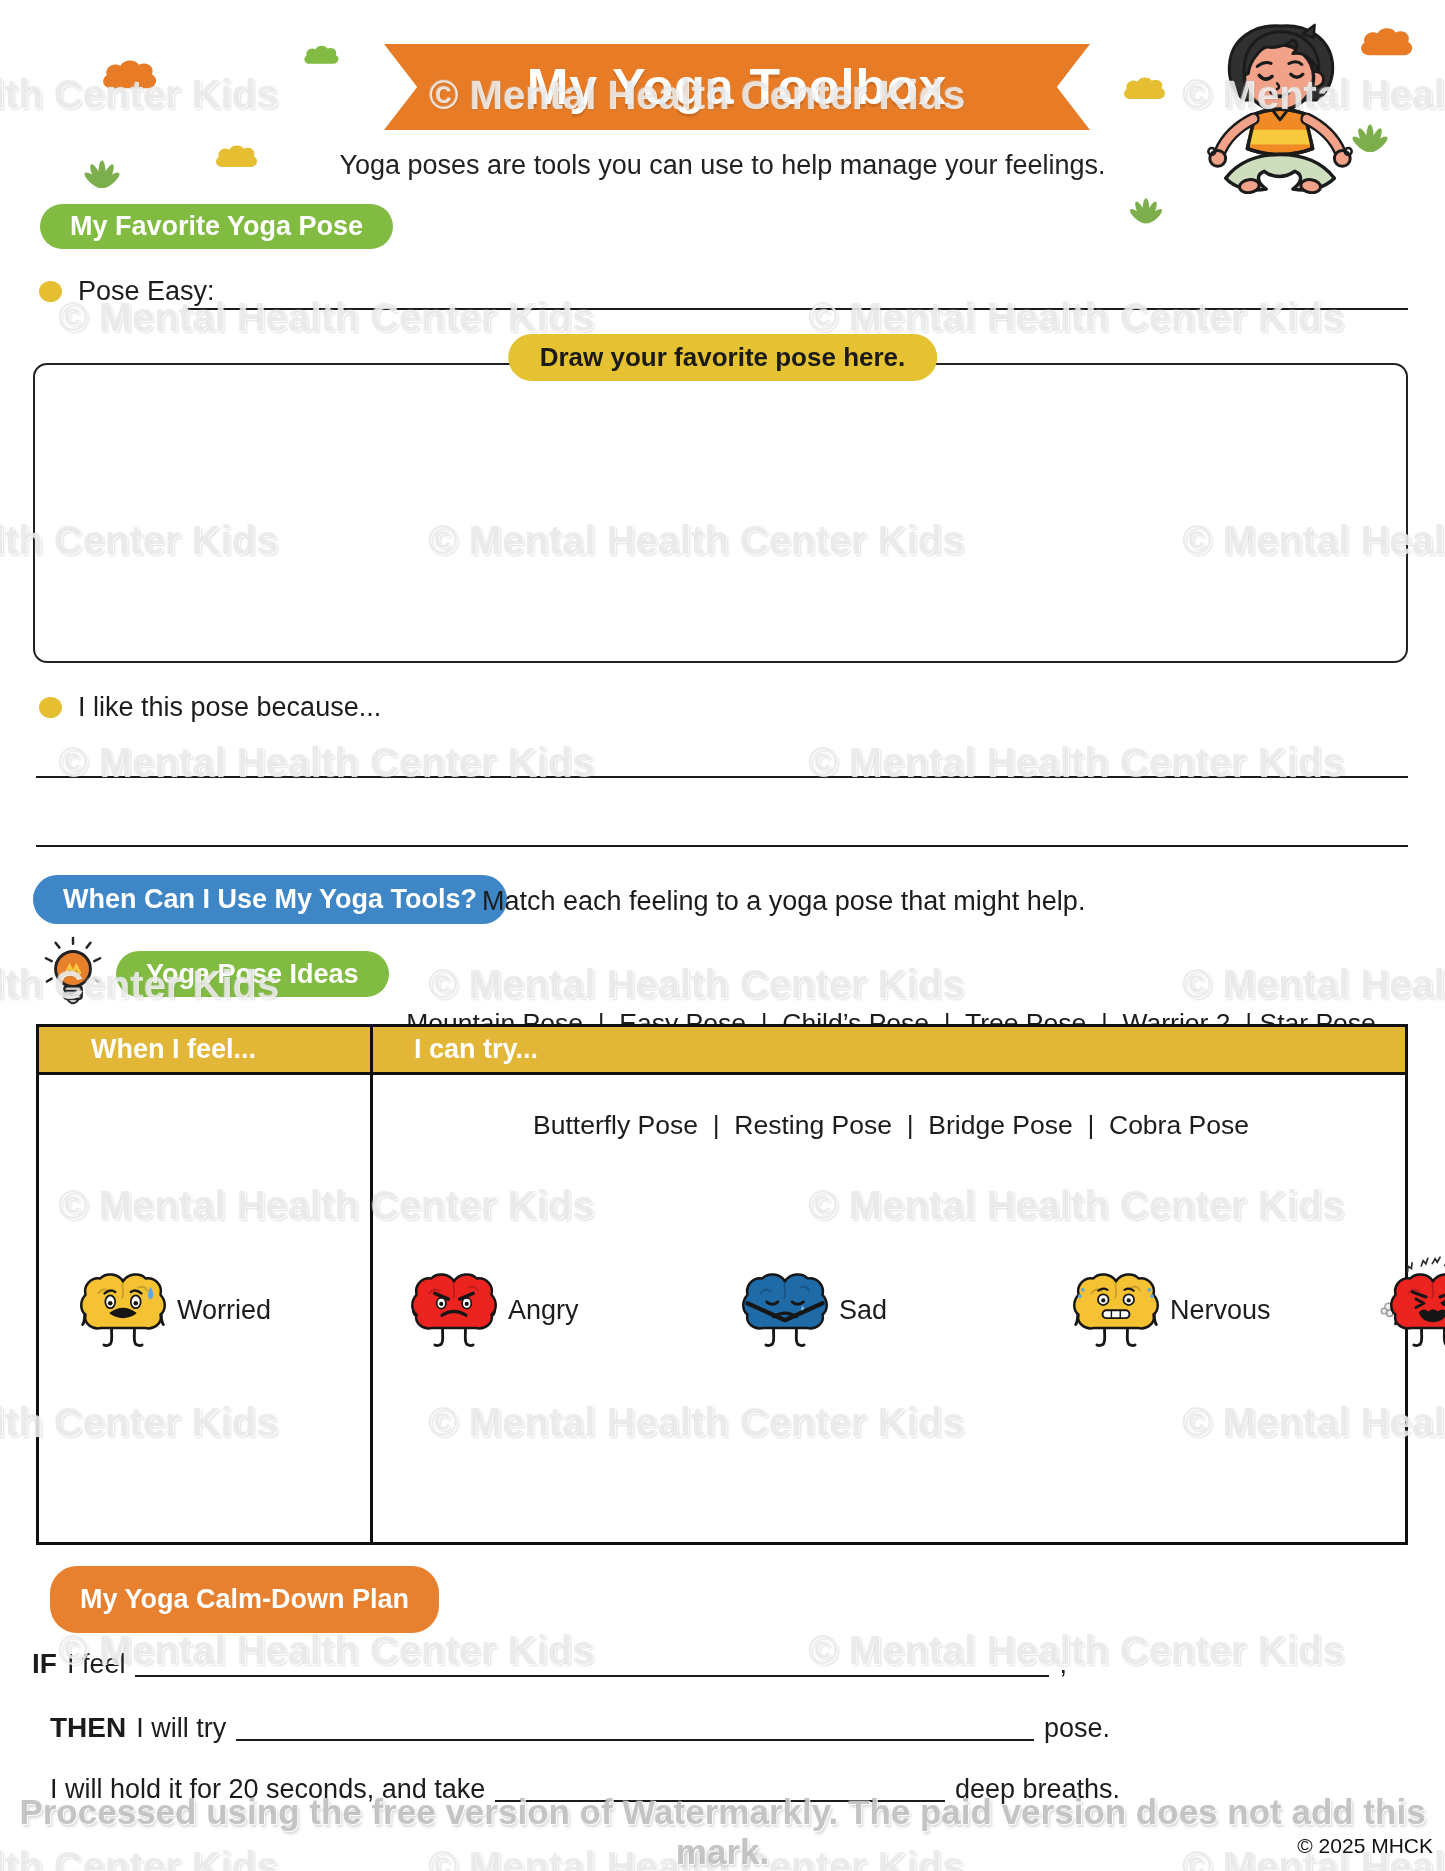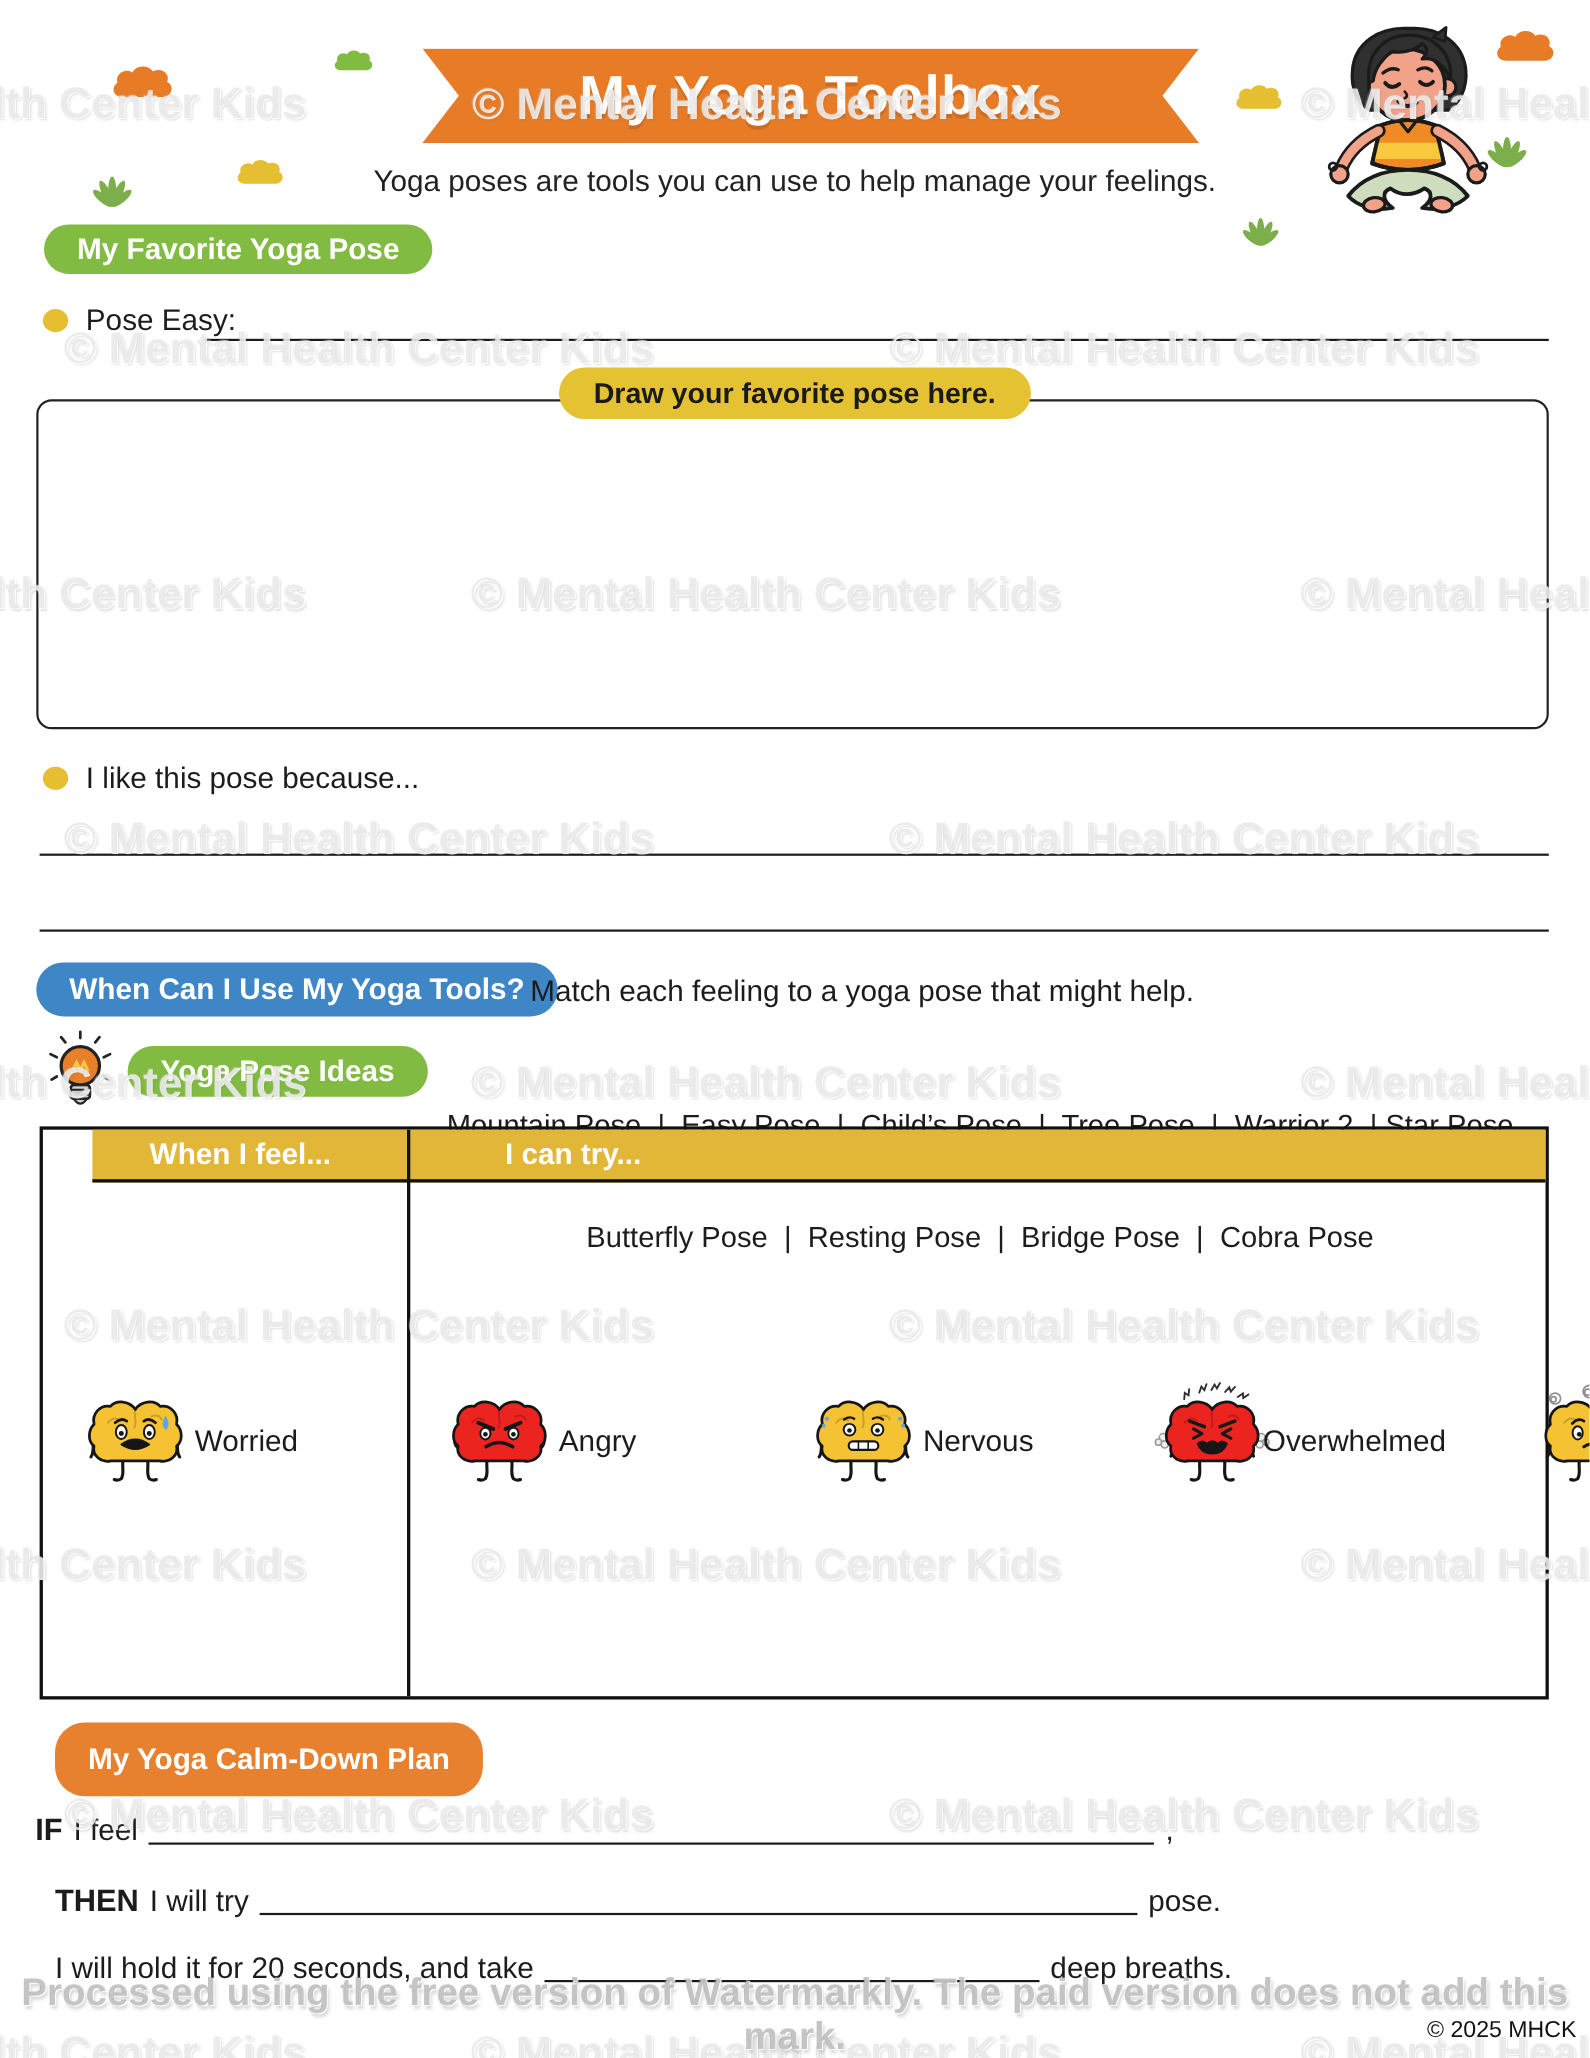--- a/index.html
+++ b/index.html
@@ -37,21 +37,21 @@
   .bullet { width:23px; height:21px; border-radius:50%; background:#E5BE31; flex:0 0 auto; }
   .label-row { display:flex; align-items:center; gap:16px; font-size:27px; }
 
   .uline { height:0; border-bottom:2.5px solid #1b1b1b; }
 
   .drawbox { left:33px; top:363px; width:1375px; height:300px; border:2.5px solid #222; border-radius:14px; background:transparent; }
 
   .ideas-text { left:370px; top:938px; width:1042px; text-align:center; font-size:26.5px; line-height:34px; white-space:pre-wrap; }
 
   
-  .ftable { left:36px; top:1024px; width:1372px; height:521px; border:3px solid #101010; z-index:1;padding-left:45px; }
+  .ftable { left:36px; top:1024px; width:1372px; height:521px; border:3px solid #101010; z-index:1; }
   .thead { height:48px; background:#E2B637; border-bottom:3px solid #101010; display:flex; align-items:center; }
   .th1 { width:331px; padding-left:52px; color:#fff; font-size:27px; font-weight:bold; }
   .th2 { padding-left:44px; color:#fff; font-size:27px; font-weight:bold; }
   .vdiv { position:absolute; left:331px; top:0; bottom:0; width:3px; background:#101010; }
   .tbody { position:absolute; top:51px; left:0; right:0; bottom:0; display:flex; flex-direction:row; }
   .trow { flex:1; display:flex; }
   .cell-feel { width:331px; display:flex; align-items:center; padding-left:38px; gap:8px; font-size:27px; }
   .cell-feel.tight { padding-left:24px; gap:0; }
   .cell-try { flex:1; position:relative; }
   .writeline { position:absolute; left:34px; right:22px; bottom:9px; border-bottom:2.5px solid #151515; }
@@ -234,20 +234,39 @@
           <path d="M48 64 Q65 53 82 64" stroke-width="4.5"></path>
           </g>
         </svg>
         <span>Angry</span>
       </div>
       <div class="cell-try">
           <div class="writeline"></div>
         </div>
     </div>
 
+    <div class="trow">
+      <div class="cell-feel">
+        <svg class="brain" viewBox="0 0 130 112">
+          <g stroke="#161616" stroke-linecap="round" stroke-linejoin="round" fill="none">
+          <path d="M49 82 C48 92 51 99 47 105 M47 105 q-5 3 -9 1 M81 82 C82 92 79 99 83 105 M83 105 q5 3 9 1" stroke-width="4"></path>
+          <path d="M65 16 C58 5 41 3 33 12 C19 10 9 22 12 35 C4 43 4 57 12 63 C9 75 21 85 34 82 L96 82 C109 85 121 75 118 63 C126 57 126 43 118 35 C121 22 111 10 97 12 C89 3 72 5 65 16 Z" fill="#1F6BA8" stroke-width="3.5"></path>
+          <path d="M65 16 C62 24 68 31 64 39 M30 33 q7 -9 15 -3 M86 25 q9 -4 13 4" stroke="rgba(0,0,0,0.22)" stroke-width="2.5"></path>
+          <path d="M39 45 Q47 52 55 45 M75 45 Q83 52 91 45" stroke-width="4"></path>
+          <path d="M49 66 Q65 56 81 66" stroke-width="4.5"></path>
+          <path d="M90 50 C93 56 93 60 90 62 C87 60 87 56 90 50 Z" fill="#8CCBF2" stroke="none"></path>
+          <path d="M12 47 L65 71 L118 47" stroke-width="6"></path>
+          </g>
+        </svg>
+        <span>Sad</span>
+      </div>
+      <div class="cell-try">
+          <div class="writeline"></div>
+        </div>
+    </div>
 
     <div class="trow">
       <div class="cell-feel">
         <svg class="brain" viewBox="0 0 130 112">
           <g stroke="#161616" stroke-linecap="round" stroke-linejoin="round" fill="none">
           <path d="M49 82 C48 92 51 99 47 105 M47 105 q-5 3 -9 1 M81 82 C82 92 79 99 83 105 M83 105 q5 3 9 1 M13 52 C9 61 13 70 8 77 M117 52 C121 61 117 70 122 77" stroke-width="4"></path>
           <path d="M65 16 C58 5 41 3 33 12 C19 10 9 22 12 35 C4 43 4 57 12 63 C9 75 21 85 34 82 L96 82 C109 85 121 75 118 63 C126 57 126 43 118 35 C121 22 111 10 97 12 C89 3 72 5 65 16 Z" fill="#F4C233" stroke-width="3.5"></path>
           <path d="M65 16 C62 24 68 31 64 39 M30 33 q7 -9 15 -3 M86 25 q9 -4 13 4" stroke="rgba(0,0,0,0.18)" stroke-width="2.5"></path>
           <path d="M40 29 q7 -5 13 -1 M90 29 q-7 -5 -13 -1" stroke-width="3"></path>
           <circle cx="47" cy="42" r="7.5" fill="#fff" stroke-width="2.5"></circle>

